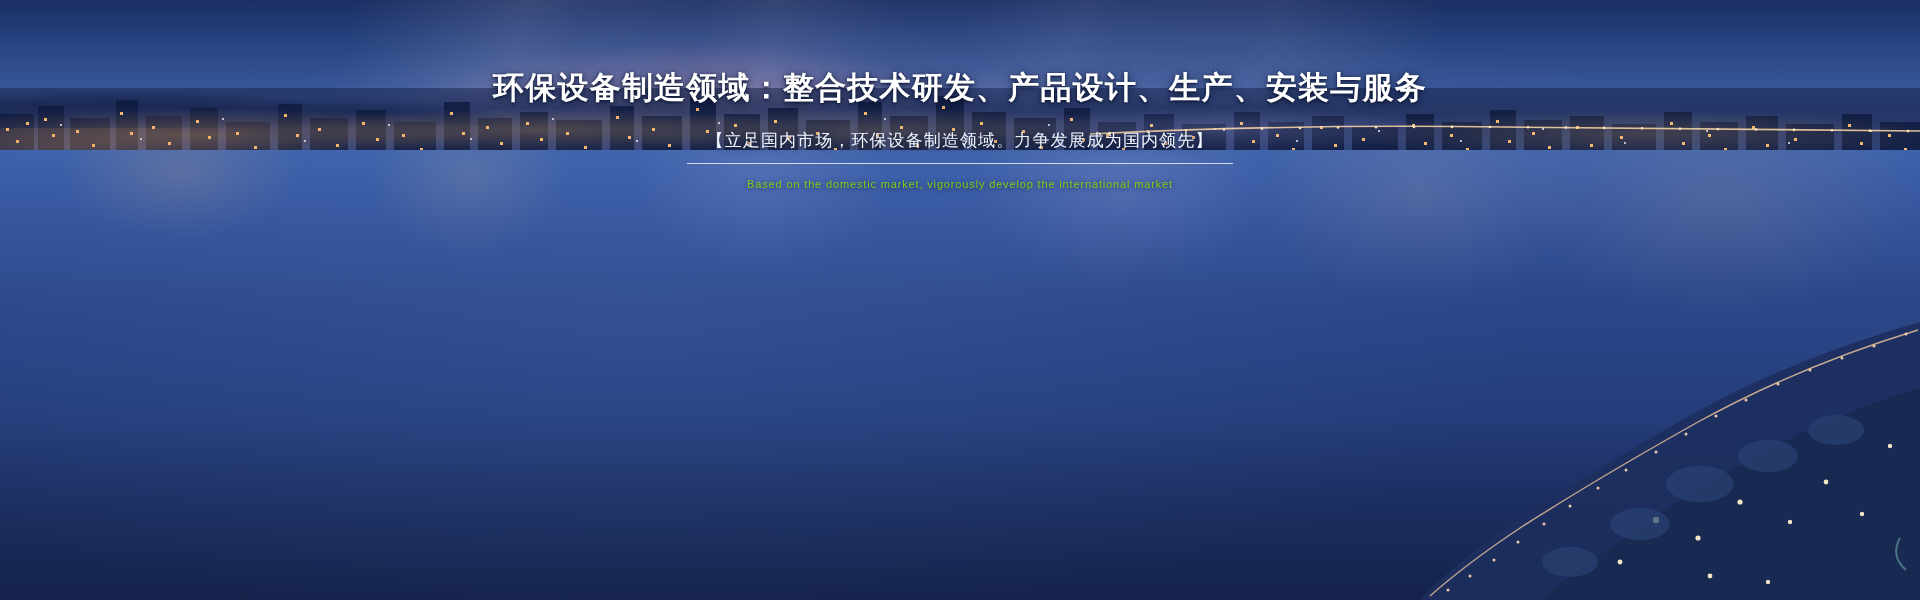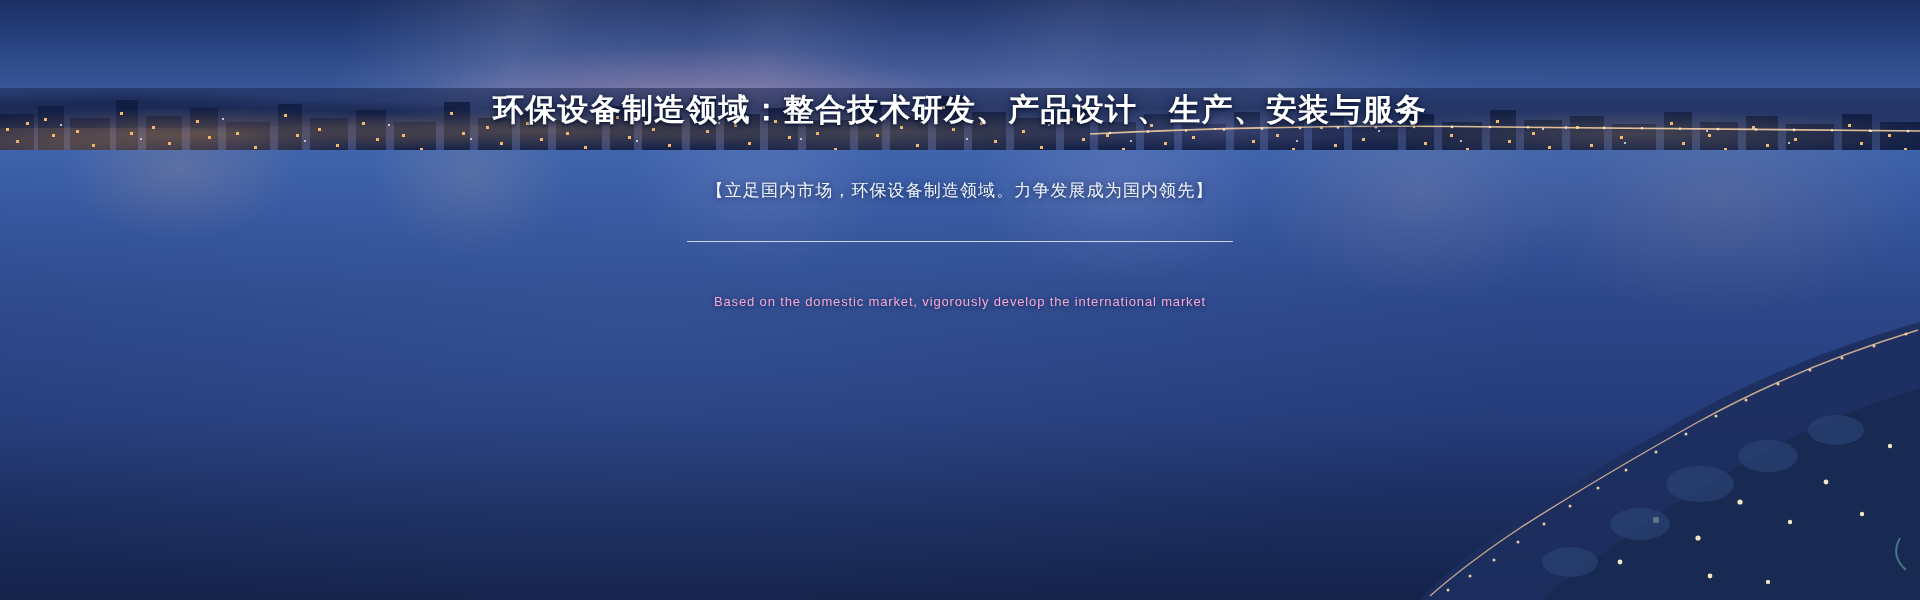--- a/index.html
+++ b/index.html
@@ -162,24 +162,23 @@
 
   
   .hero-copy {
     position: absolute;
     left: 0; top: 0;
     width: 1920px;
     height: 600px;
     display: flex;
     flex-direction: column;
     align-items: center;
-    padding-top: 92px;
+    padding-top: 70px;
     box-sizing: border-box;
     z-index: 40;
-    gap: 28px;
   }
   .headline {
     color: #ffffff;
     font-size: 31px;
     font-weight: bold;
     letter-spacing: 1.2px;
     line-height: 1.18;
     text-shadow: 0 2px 10px rgba(6,16,44,0.75), 0 1px 3px rgba(6,16,44,0.9);
     white-space: nowrap;
   }
@@ -193,23 +192,23 @@
     text-shadow: 0 1px 6px rgba(8,20,50,0.7);
     white-space: nowrap;
   }
   .divider {
     margin-top: 11px;
     width: 546px;
     height: 1px;
     background: rgba(255,255,255,0.75);
   }
   .tagline {
-    margin-top: 24px;
-    color: #f9a8d4;
-    font-size: 13px;
+    margin-top: 14px;
+    color: #84cc16;
+    font-size: 11px;
     letter-spacing: 0.85px;
     text-shadow: 0 1px 5px rgba(8,20,50,0.65);
     white-space: nowrap;
   }
 </style>
 </head>
 <body>
 
 <div class="banner">
 

